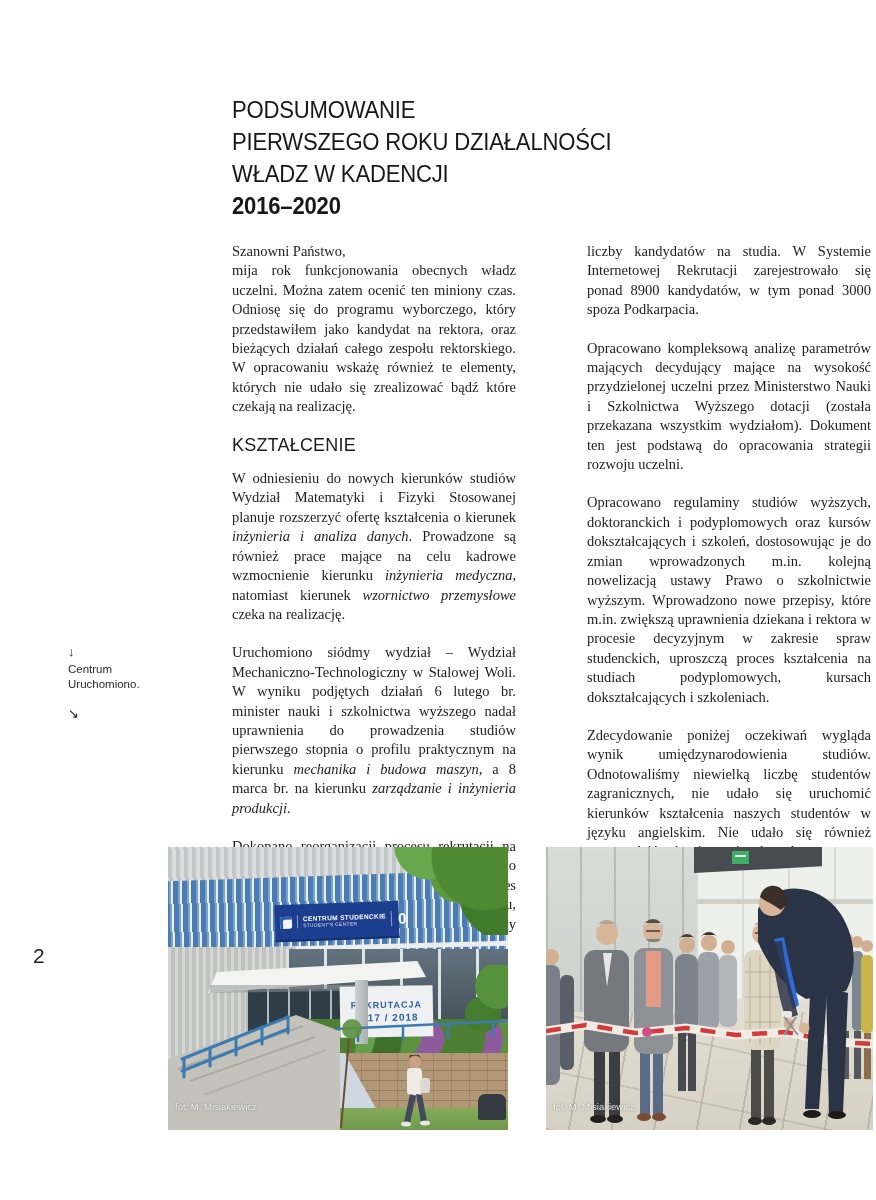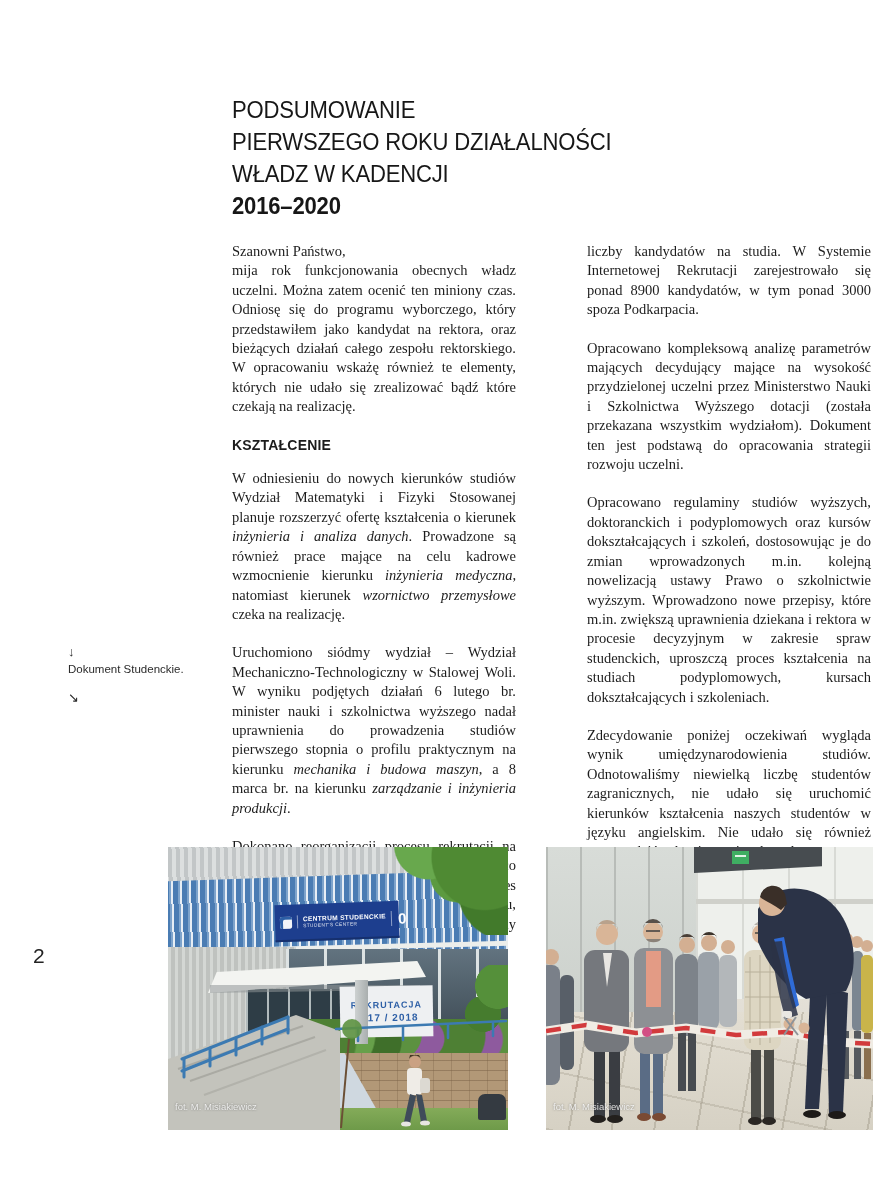--- a/index.html
+++ b/index.html
@@ -11,21 +11,21 @@
   .title{position:absolute;left:232px;top:94px;width:440px;transform:scaleX(.96);transform-origin:left top;}
   .t-line{font-size:23px;line-height:32px;font-weight:400;letter-spacing:-.2px;color:#171717;}
   .t-years{font-size:23px;line-height:32px;font-weight:700;letter-spacing:-.2px;color:#171717;}
   
   .col{position:absolute;top:242px;width:284px;font-size:14.5px;line-height:19.4px;text-align:justify;color:#1c1c1c;}
   .col-left{left:232px;}
   .col-right{left:546px;margin-left:41px;}
   .para{margin:0 0 19px 0;font-family:Liberation Serif, serif;}
   .para:last-child{margin-bottom:0;}
   .it{font-style:italic;}
-  .col-heading{font-weight:700;font-size:14px;margin:15px 0 14px 0;letter-spacing:.2px;}
+  .col-heading{font-weight:400;font-size:18px;margin:15px 0 14px 0;letter-spacing:.2px;}
   
   .margin-notes{position:absolute;left:68px;top:644px;width:118px;font-size:11.5px;line-height:15.4px;color:#2b2b2b;}
   .note .arrow{font-size:13px;line-height:16px;color:#2b2b2b;margin-bottom:2px;}
   .note2{margin-top:13px;}
   .page-number{position:absolute;left:33px;top:944px;font-size:21px;color:#222;}
   
   .photo{position:absolute;top:847px;height:283px;overflow:hidden;background:#cfd8e0;}
   .photo *{position:absolute;}
   .photo-left{left:168px;width:340px;}
   .photo-right{left:546px;width:327px;}
@@ -132,21 +132,21 @@
   <header class="title">
     <div class="t-line">PODSUMOWANIE</div>
     <div class="t-line">PIERWSZEGO ROKU DZIAŁALNOŚCI</div>
     <div class="t-line">WŁADZ W KADENCJI</div>
     <div class="t-years">2016–2020</div>
   </header>
 
   <aside class="margin-notes">
     <div class="note">
       <div class="arrow">↓</div>
-      <div class="note-lines">Dokument Studenckie.</div>
+      <div class="note-lines">Centrum Uruchomiono.</div>
     </div>
     <div class="note note2">
       <div class="arrow">↘</div>
     </div>
   </aside>
 
   <section class="col col-left">
       <p class="para"><span>Szanowni Państwo,</span><br><span>mija rok funkcjonowania obecnych władz uczelni. Można zatem ocenić ten miniony czas. Odniosę się do programu wyborczego, który przedstawiłem jako kandydat na rektora, oraz bieżących działań całego zespołu rektorskiego. W opracowaniu wskażę również te elementy, których nie udało się zrealizować bądź które czekają na realizację.</span></p>
       <div class="col-heading">KSZTAŁCENIE</div>
       <p class="para"><span>W odniesieniu do nowych kierunków studiów Wydział Matematyki i Fizyki Stosowanej planuje rozszerzyć ofertę kształcenia o kierunek </span><span class="it">inżynieria i analiza danych</span><span>. Prowadzone są również prace mające na celu kadrowe wzmocnienie kierunku </span><span class="it">inżynieria medyczna</span><span>, natomiast kierunek </span><span class="it">wzornictwo przemysłowe</span><span> czeka na realizację.</span></p>

